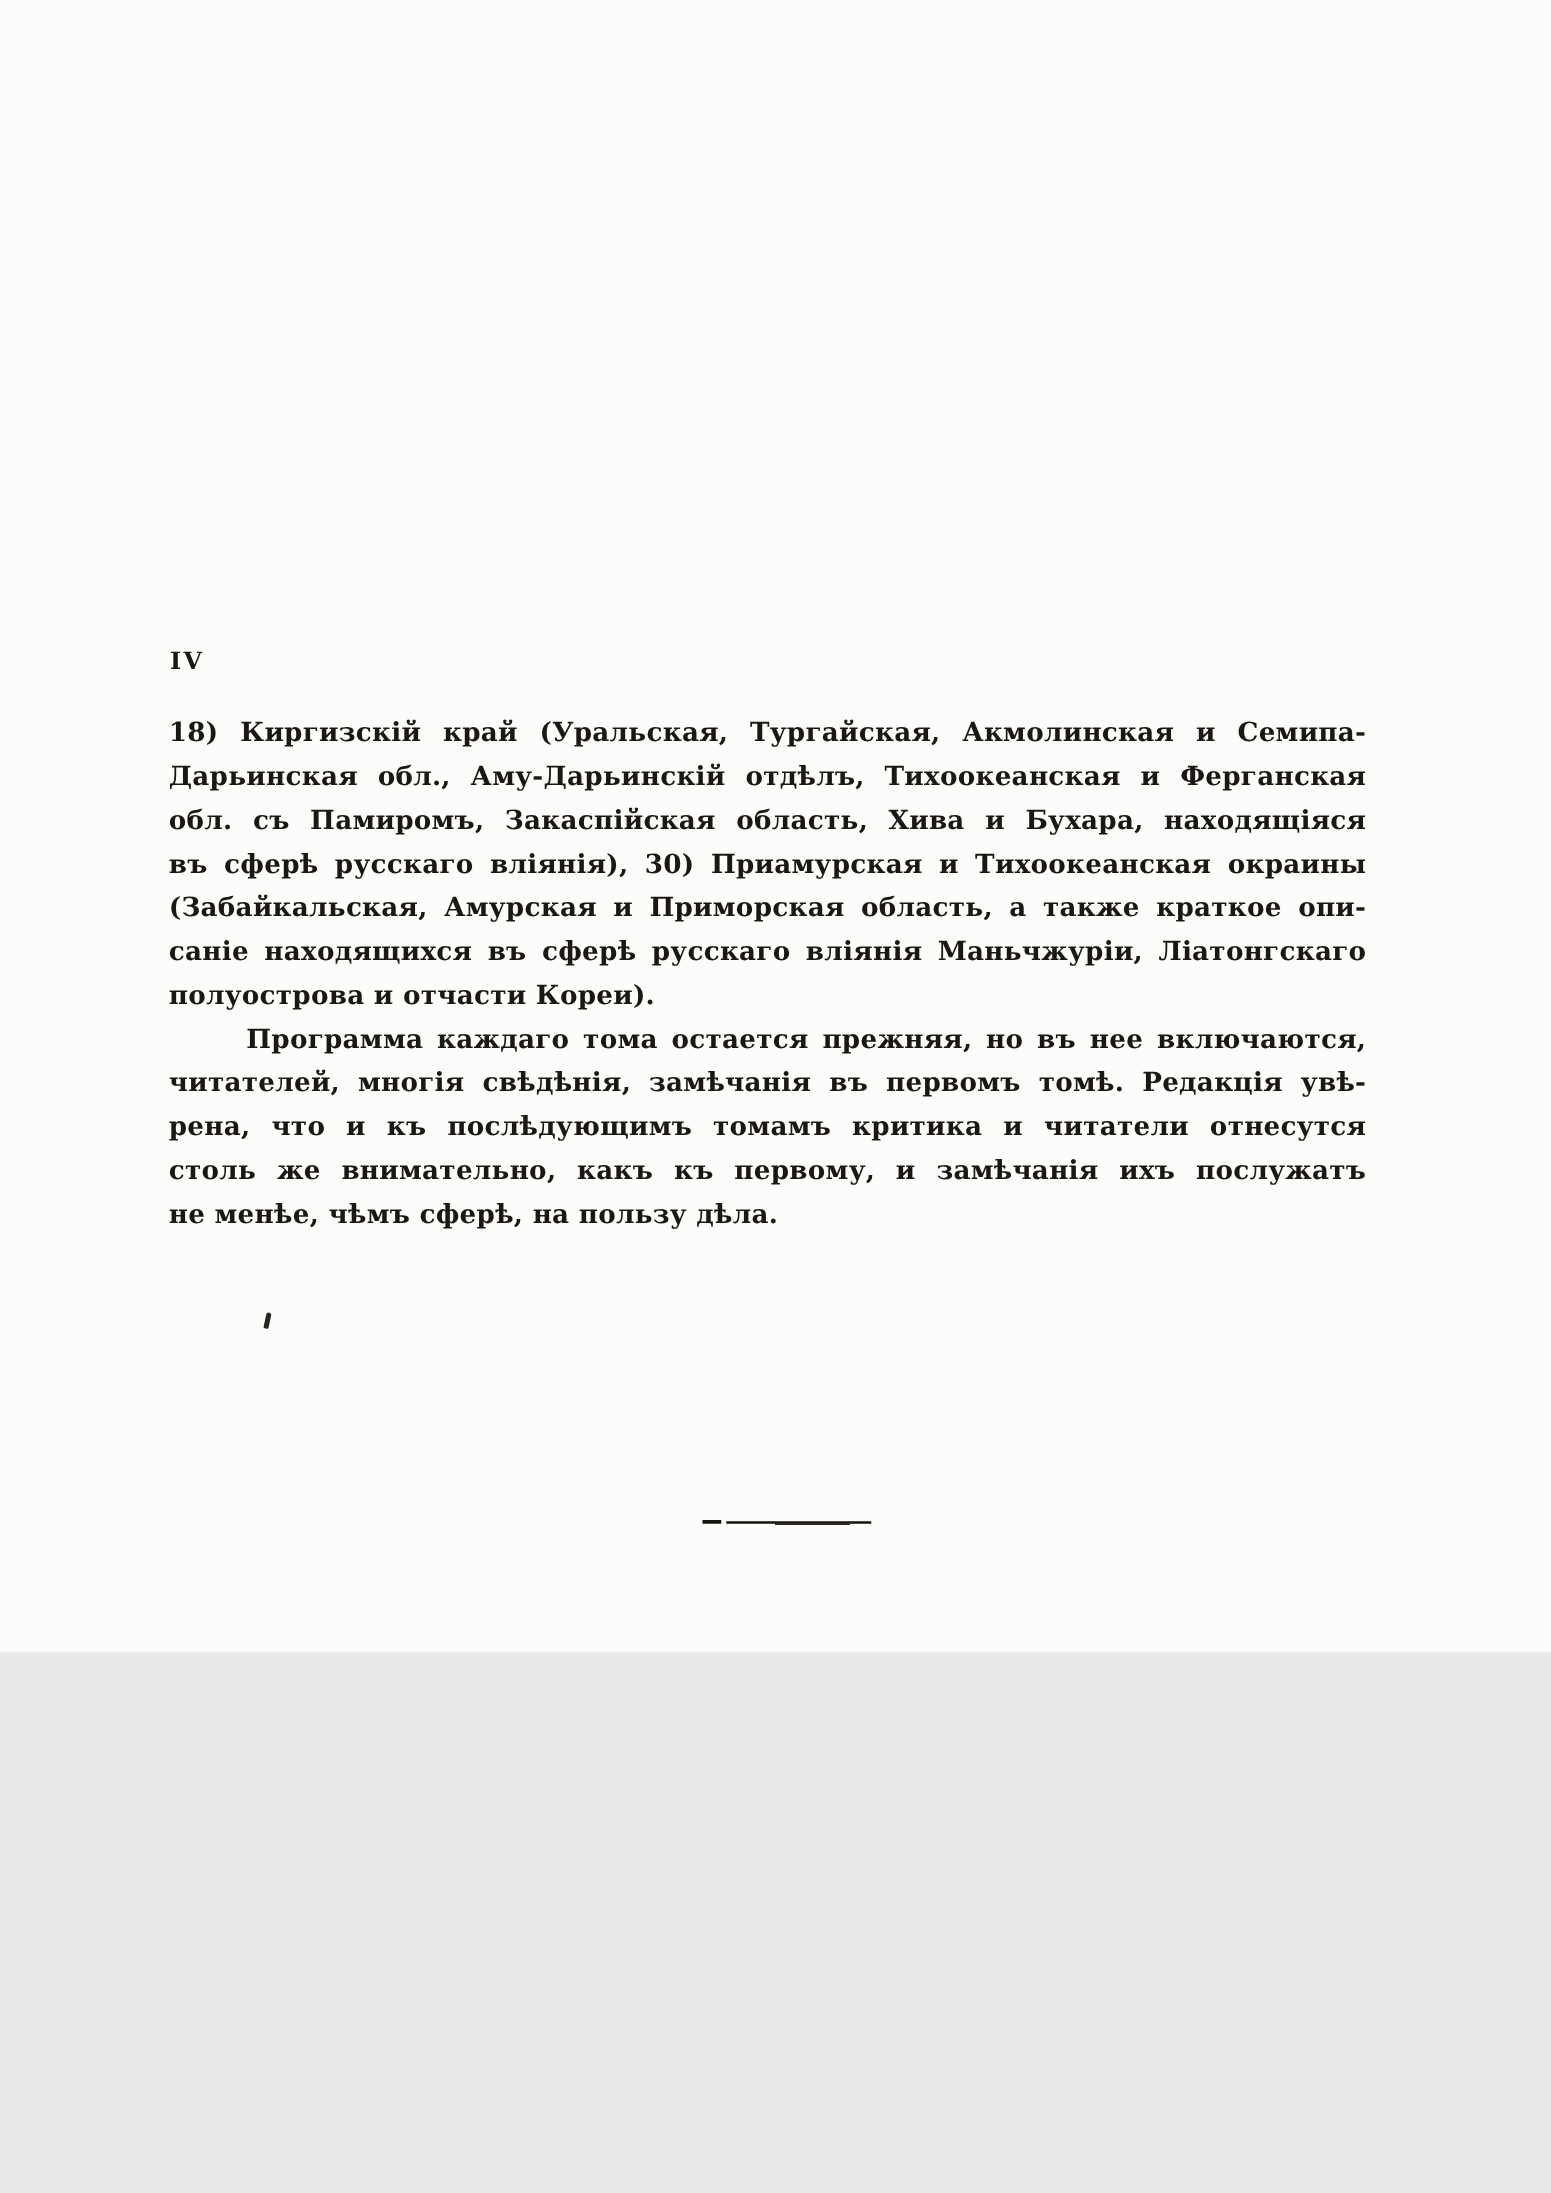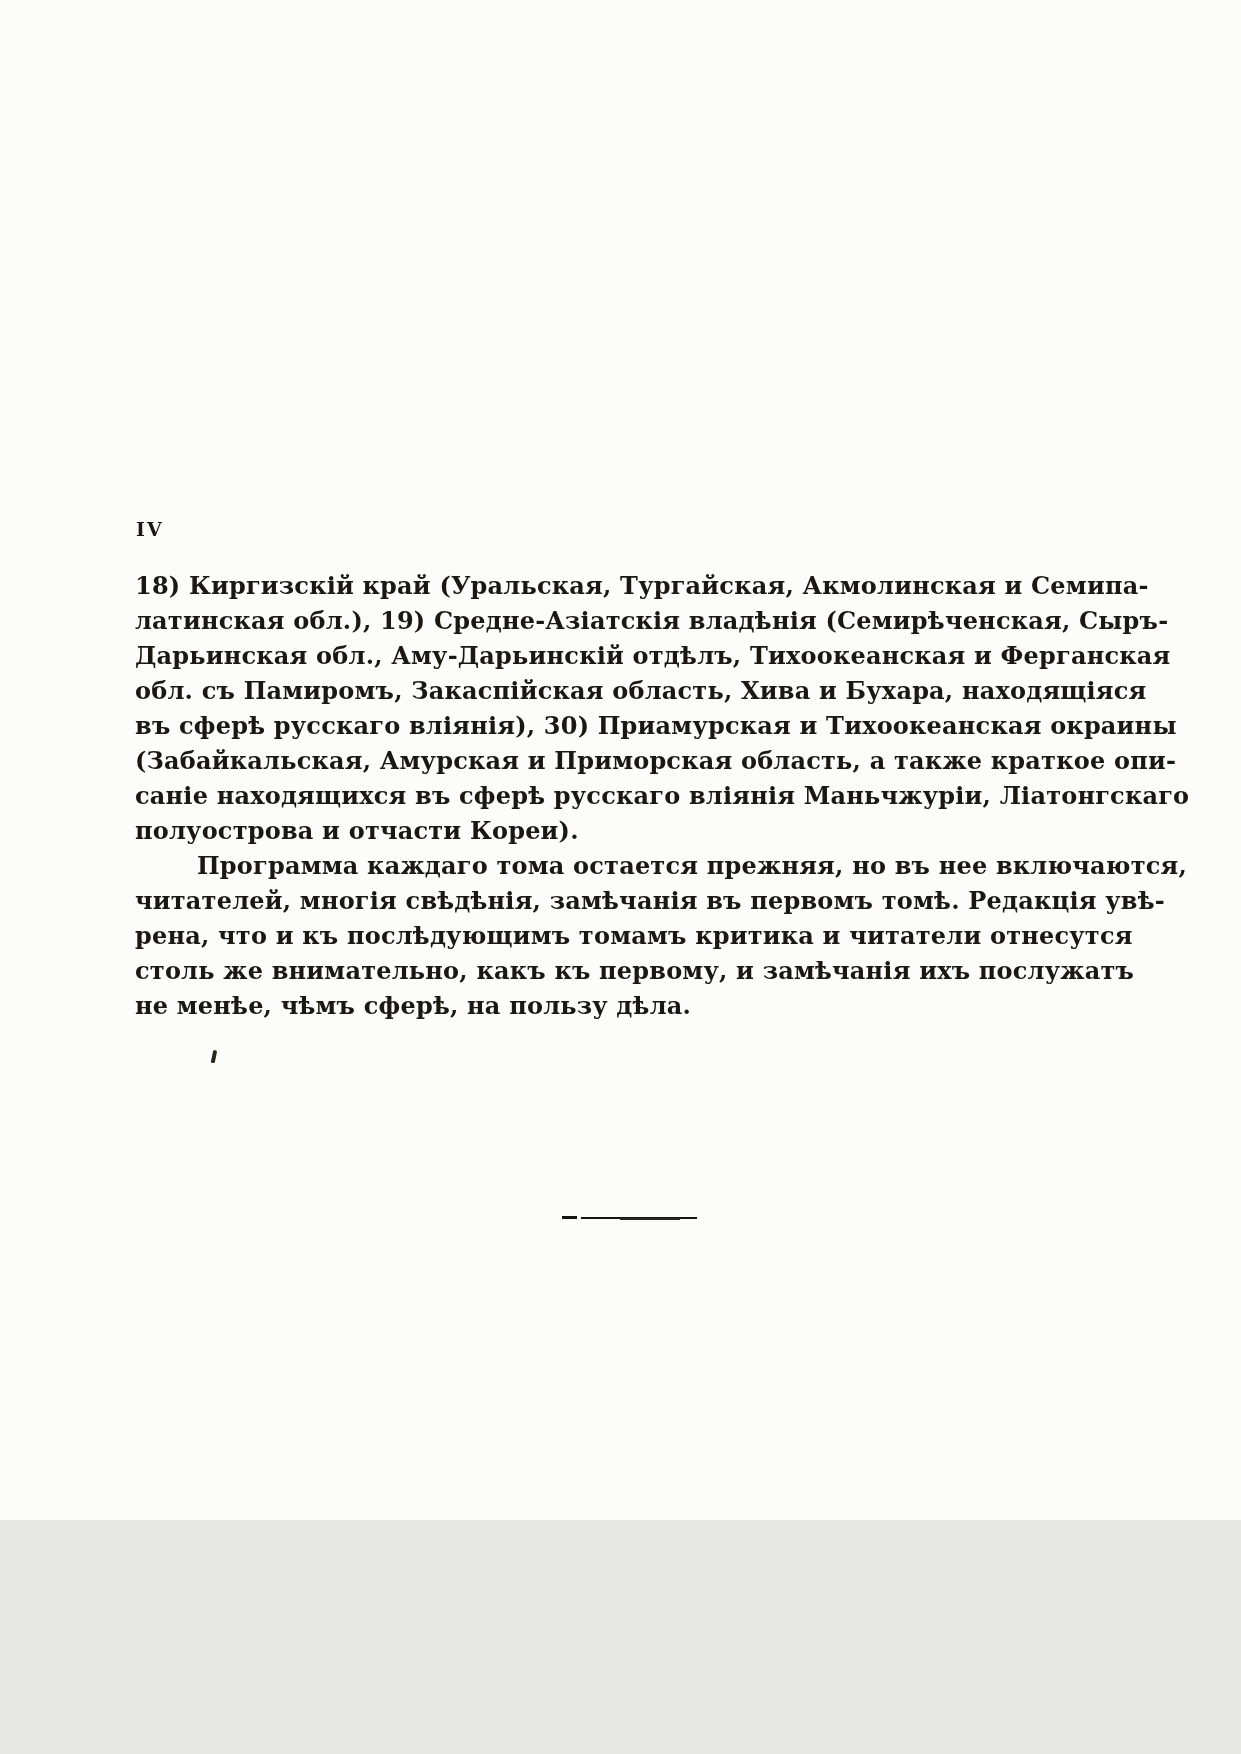--- a/index.html
+++ b/index.html
@@ -3,21 +3,21 @@
 <meta charset="utf-8">
 <style>
   html, body {
     margin: 0;
     padding: 0;
     background: #e8e8e6;
   }
   .page {
     position: relative;
     width: 1241px;
-    height: 1520px;
+    height: 1322px;
     margin: 0 auto;
     background: #fcfcfa;
     overflow: hidden;
     font-family: "DejaVu Serif", "Liberation Serif", serif;
     color: #1b1713;
   }
   .page-number {
     position: absolute;
     left: 136px;
     top: 518px;
@@ -30,21 +30,21 @@
   .textblock {
     position: absolute;
     left: 135px;
     top: 568px;
     width: 958px;
   }
   .line {
     display: block;
     height: 35px;
     line-height: 35px;
-    font-size: 24px;
+    font-size: 21px;
     font-weight: 600;
     white-space: nowrap;
     text-align: justify;
     text-align-last: justify;
     letter-spacing: 0.2px;
   }
   .line.last {
     text-align: left;
     text-align-last: left;
   }
@@ -91,21 +91,20 @@
 <body>
 
 <div class="page">
 
   <div class="page-number">IV</div>
 
   <div class="textblock">
 
     <div>
       <span class="line">18) Киргизскій край (Уральская, Тургайская, Акмолинская и Семипа-</span>
-      <span class="line">латинская обл.), 19) Средне-Азіатскія владѣнія (Семирѣченская, Сыръ-</span>
       <span class="line">Дарьинская обл., Аму-Дарьинскій отдѣлъ, Тихоокеанская и Ферганская</span>
       <span class="line">обл. съ Памиромъ, Закаспійская область, Хива и Бухара, находящіяся</span>
       <span class="line">въ сферѣ русскаго вліянія), 30) Приамурская и Тихоокеанская окраины</span>
       <span class="line">(Забайкальская, Амурская и Приморская область, а также краткое опи-</span>
       <span class="line">саніе находящихся въ сферѣ русскаго вліянія Маньчжуріи, Ліатонгскаго</span>
       <span class="line last">полуострова и отчасти Кореи).</span>
     </div>
 
     <div>
       <span class="line indent">Программа каждаго тома остается прежняя, но въ нее включаются,</span>

